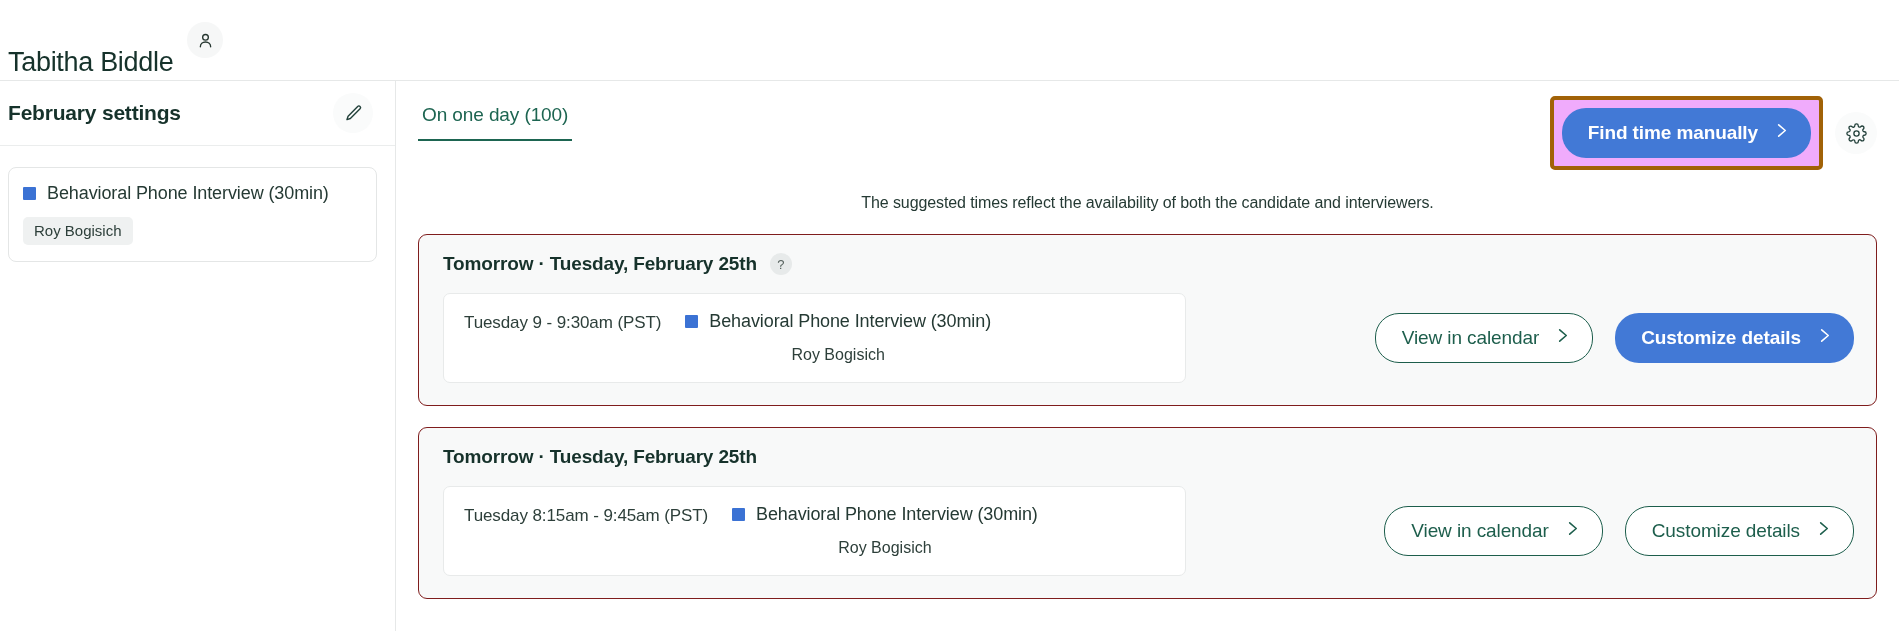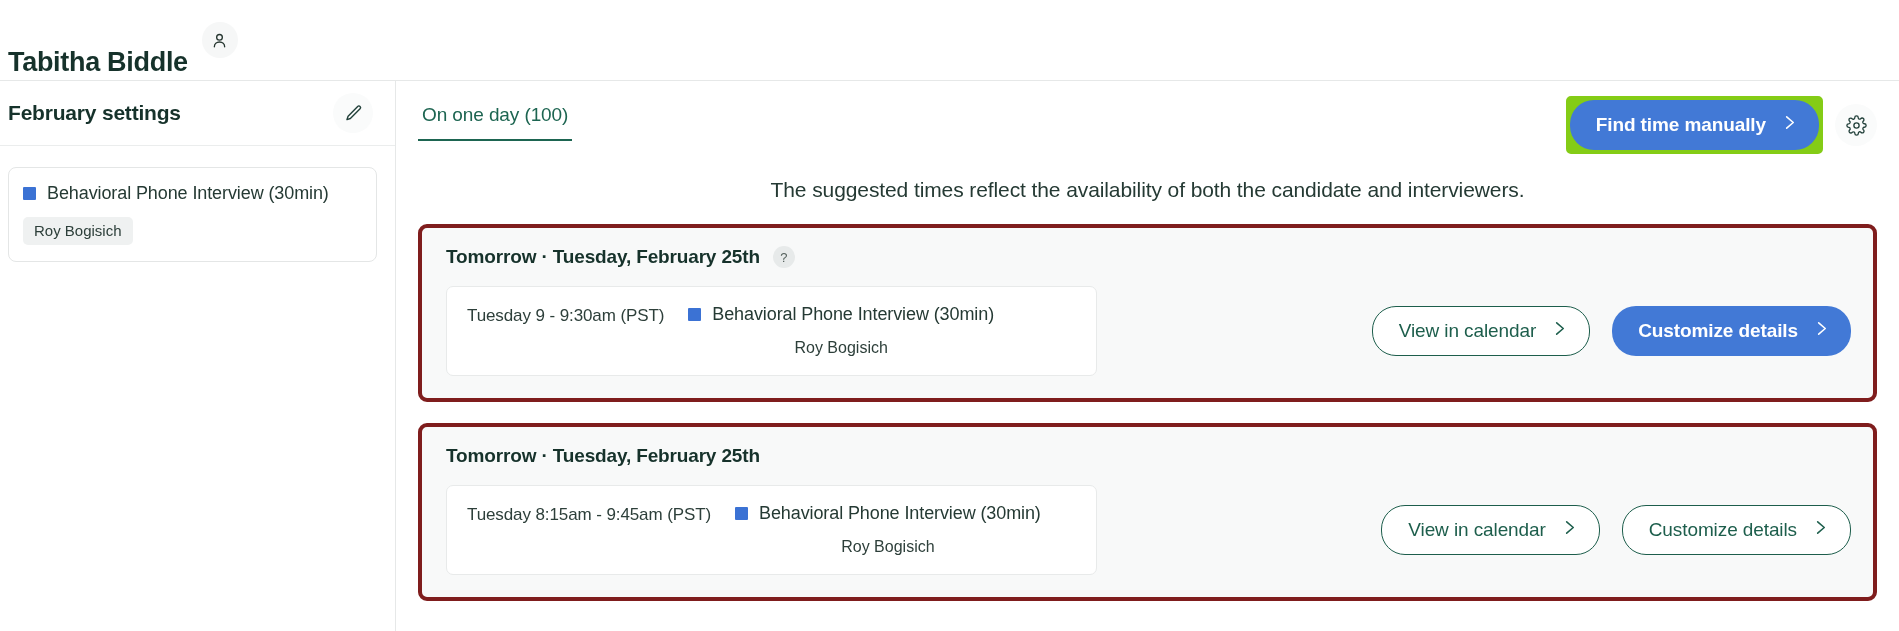--- a/index.html
+++ b/index.html
@@ -17,21 +17,21 @@
   .topbar {
     height: 81px;
     display: flex;
     align-items: center;
     padding-left: 8px;
     border-bottom: 1px solid #e6e8e8;
     background: #fff;
   }
   .candidate-name {
     font-size: 27px;
-    font-weight: bold;
+    font-weight: normal;
     letter-spacing: -0.3px;
     color: #16322b;
     margin-top: 44px;
   }
   .person-chip {
     width: 36px;
     height: 36px;
     border-radius: 50%;
     background: #f6f7f7;
     display: flex;
@@ -135,23 +135,24 @@
     border-bottom: 2px solid #1d6551;
     letter-spacing: -0.1px;
   }
   .header-actions {
     display: flex;
     align-items: center;
     gap: 8px;
     margin-top: -8px;
   }
   .highlight-box {
-    border: 4px solid #84cc16;
+    border: 4px solid #a16207;
     border-radius: 5px;
-    background: #84cc16;
+    padding: 8px;
+    background: #f0abfc;
   }
   .btn {
     display: inline-flex;
     align-items: center;
     gap: 16px;
     border-radius: 24px;
     font-size: 19px;
     cursor: pointer;
     white-space: nowrap;
     letter-spacing: -0.1px;
@@ -173,31 +174,31 @@
     width: 42px;
     height: 42px;
     border-radius: 50%;
     background: #fafbfb;
     display: flex;
     align-items: center;
     justify-content: center;
     margin-left: 4px;
   }
   .subtitle {
-    font-size: 21px;
+    font-size: 16px;
     color: #253a34;
     margin-top: 24px;
     letter-spacing: -0.1px;
   }
 
   
   .cards { margin-top: 22px; }
   .sugg-card {
     background: #f8f9f9;
-    border: 4px solid #7f1d1d;
+    border: 1px solid #7f1d1d;
     border-radius: 9px;
     padding: 18px 22px 22px 24px;
     margin-bottom: 21px;
   }
   .sugg-date-row {
     display: flex;
     align-items: center;
     gap: 13px;
   }
   .sugg-date {
@@ -221,21 +222,21 @@
     display: flex;
     align-items: center;
     justify-content: space-between;
     margin-top: 18px;
   }
   .slot-box {
     background: #fff;
     border: 1px solid #e8eaea;
     border-radius: 7px;
     padding: 17px 20px 18px 20px;
-    width: 651px;
+    width: 743px;
     display: flex;
     align-items: flex-start;
     gap: 24px;
   }
   .slot-time {
     font-size: 17px;
     color: #2d3f3a;
     white-space: nowrap;
     padding-top: 2px;
     letter-spacing: -0.1px;

